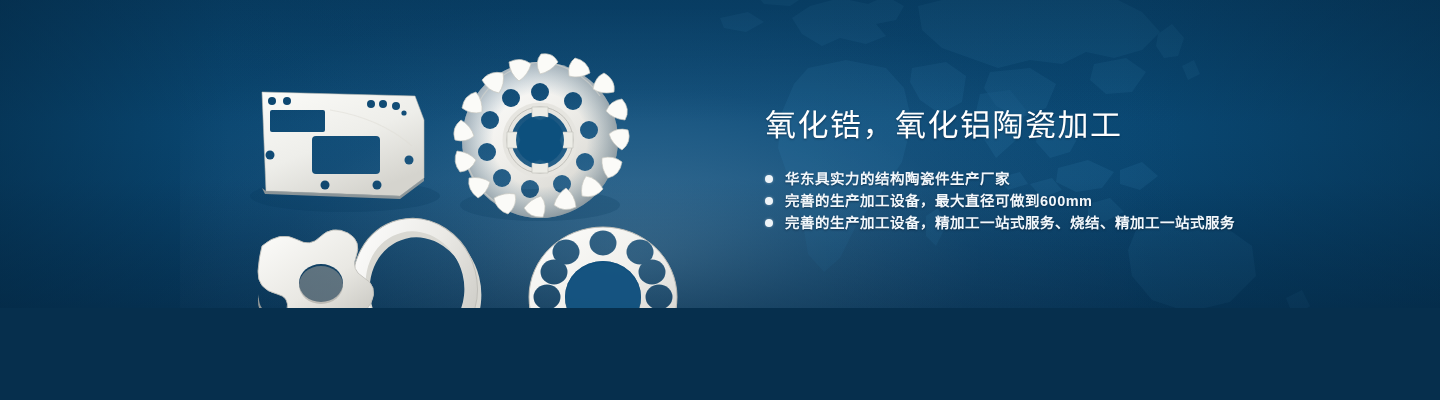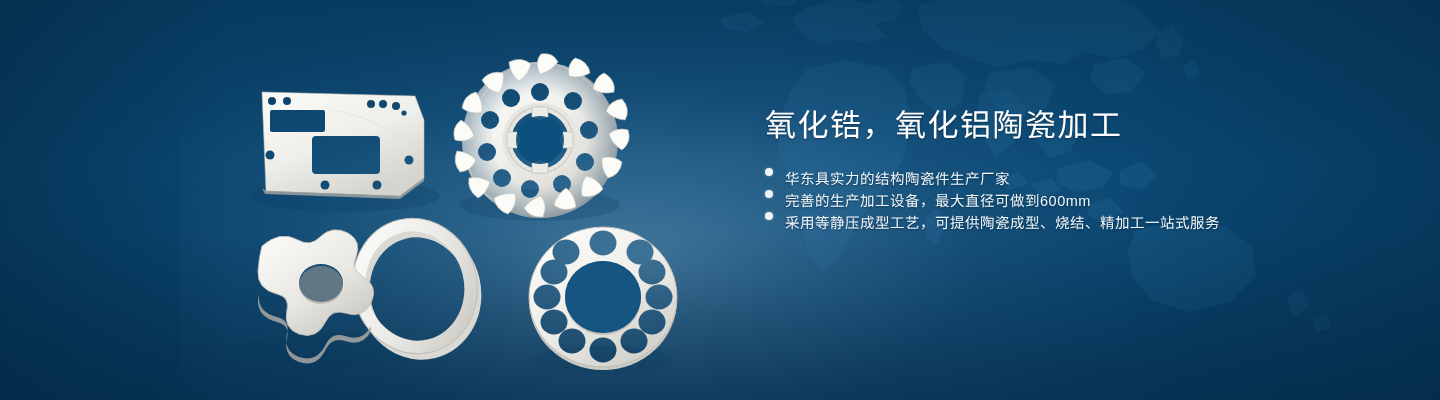--- a/index.html
+++ b/index.html
@@ -6,21 +6,21 @@
   html, body {
     margin: 0;
     padding: 0;
     background: #062f4d;
   }
   * { box-sizing: border-box; }
 
   .banner {
     position: relative;
     width: 1440px;
-    height: 400px;
+    height: 308px;
     overflow: hidden;
     font-family: "Liberation Sans", "DejaVu Sans", sans-serif;
     background: #074572;
     user-select: none;
   }
 
   
   .bg-base {
     position: absolute;
     inset: 0;
@@ -88,23 +88,24 @@
     white-space: nowrap;
     text-shadow: 0 1px 2px rgba(0,20,40,0.45);
   }
   .bullets {
     list-style: none;
     margin: 0;
     padding: 0;
   }
   .bullet {
     display: flex;
-    align-items: flex-start;
+    align-items: center;
     height: 22px;
     margin-bottom: 0px;
+    font-weight: bold;
   }
   .bullet-dot {
     flex: none;
     width: 8px;
     height: 8px;
     border-radius: 50%;
     background: #eef4f8;
     margin-right: 12px;
     box-shadow: 0 0 3px rgba(255,255,255,0.35);
   }
@@ -376,18 +377,18 @@
       <li class="bullet">
         <span class="bullet-dot"></span>
         <span class="bullet-text">华东具实力的结构陶瓷件生产厂家</span>
       </li>
       <li class="bullet">
         <span class="bullet-dot"></span>
         <span class="bullet-text">完善的生产加工设备，最大直径可做到600mm</span>
       </li>
       <li class="bullet">
         <span class="bullet-dot"></span>
-        <span class="bullet-text">采用等静压成型工艺，可提供陶瓷成型、烧结、精加工一站式服务</span>
+        <span class="bullet-text">完善的生产加工设备，精加工一站式服务、烧结、精加工一站式服务</span>
       </li>
     </ul>
   </div>
 
 </div>
 
 </body></html>

